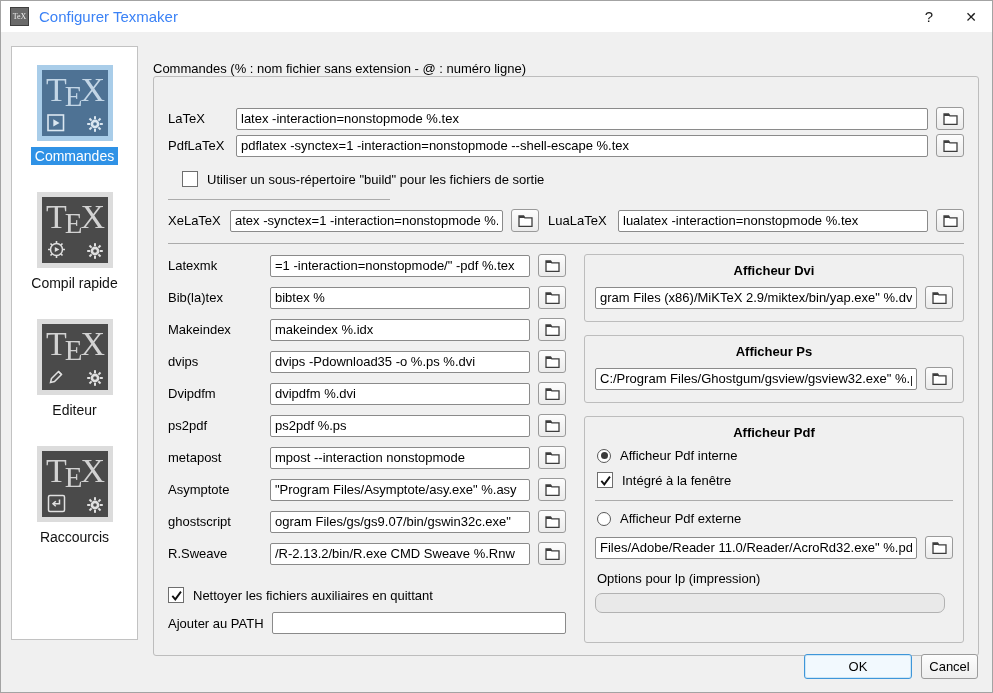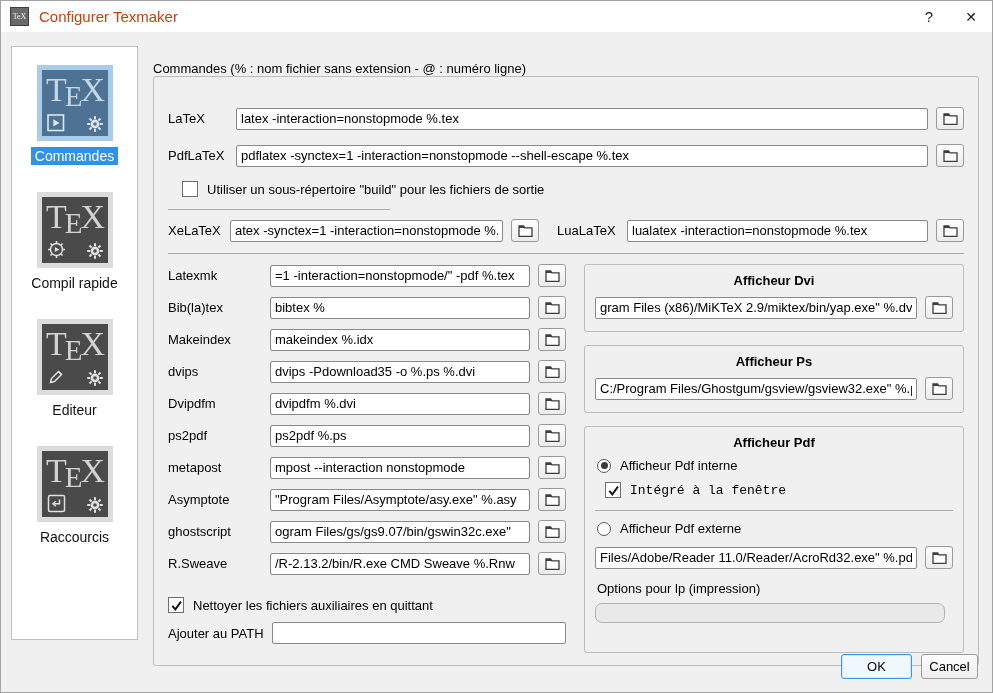--- a/index.html
+++ b/index.html
@@ -9,21 +9,21 @@
     background:#f0f0f0; border:1px solid #a3a3a3;
     font-family:"Liberation Sans", sans-serif; font-size:13px; color:#000;
     overflow:hidden;
   }
   
   .titlebar { position:absolute; left:0; top:0; right:0; height:31px; background:#fff;
               display:flex; align-items:center; }
   .app-icon { width:19px; height:19px; margin-left:9px; background:#6a6a6a;
               border:1px solid #3f3f3f; display:flex; align-items:center; justify-content:center; }
   .app-icon span { font-family:"Liberation Serif", serif; font-size:8px; color:#eee; line-height:1; }
-  .win-title { margin-left:10px; font-size:15px; color:#c2410c; }
+  .win-title { margin-left:10px; font-size:15px; color:#3b82f6; }
   .tb-btn { background:transparent; border:none; width:42px; height:31px; font-size:15px;
             color:#1a1a1a; cursor:pointer; font-family:"Liberation Sans", sans-serif; }
   .tb-spacer { flex:1; }
   .tb-close { font-size:14px; }
   
   .sidebar { position:absolute; left:10px; top:45px; width:127px; height:594px;
              background:#fff; border:1px solid #c2c2c2;
              display:flex; flex-direction:column; align-items:center; padding-top:18px; }
   .side-item { display:flex; flex-direction:column; align-items:center; margin-bottom:27px; }
   .tile { width:76px; height:76px; padding:5px; background:#dcdcdc; }
@@ -65,32 +65,32 @@
   .rightcol { flex:1; margin-left:18px; display:flex; flex-direction:column; }
   .vbox { padding:8px 10px 12px 10px; }
   .vbox-title { text-align:center; font-weight:bold; margin-bottom:8px; }
   .vbox .frow input { flex:1; min-width:0; }
   .pdfbox { flex:1; }
   .radiorow { display:flex; align-items:center; margin:7px 0 0 2px; }
   .radio { width:14px; height:14px; border:1px solid #595959; border-radius:50%; background:#fff;
            flex-shrink:0; display:flex; align-items:center; justify-content:center; }
   .radio .dot { width:7px; height:7px; border-radius:50%; background:#3a3a3a; }
   .radiorow span.txt, .pdfbox .chkrow span.txt { margin-left:9px; }
-  .pdfbox .chkrow { margin:9px 0 0 10px;font-family:Liberation Mono, monospace; }
+  .pdfbox .chkrow { margin:9px 0 0 2px; }
   .lp-label { margin-top:12px; padding-left:2px; }
   .lp-input { margin-top:7px; width:calc(100% - 8px); height:20px; border:1px solid #b2b2b2;
               border-radius:7px; background:#e9e9e9; }
   .clean-row { margin-top:13px; }
   .path-row { margin-top:9px; }
   .path-row input { width:246px; margin-left:8px; }
   
   .footer { position:absolute; right:14px; bottom:13px; display:flex; gap:9px; }
   .btn { height:25px; border-radius:3px; font-family:"Liberation Sans", sans-serif; font-size:13px;
          cursor:pointer; }
-  .btn-ok { width:71px; border:1px solid #3f96d9; background:#f2f9fe;
+  .btn-ok { width:108px; border:1px solid #3f96d9; background:#f2f9fe;
             box-shadow:inset 0 0 0 1px #cde7f7; }
   .btn-cancel { width:57px; border:1px solid #9b9b9b; background:linear-gradient(#fdfdfd,#eeeeee); }
   svg { display:block; }
 </style>
 </head>
 <body>
 
 <div class="dialog">
 
   <div class="titlebar">
@@ -239,21 +239,21 @@
         <span class="lbl" style="width:68px;">LaTeX</span>
         <input type="text" style="flex: 1 1 0%;" value="latex -interaction=nonstopmode %.tex">
         <button class="folder-btn">
             <svg width="15" height="13" viewBox="0 0 15 13">
               <path d="M1 2h4.6l1.2 1.9H14v8.6H1z" fill="#fff" stroke="#3d3d3d" stroke-width="1.3"></path>
               <path d="M1 2h4.6l1.2 1.9H1z" fill="#3d3d3d"></path>
             </svg>
           </button>
       </div>
 
-      <div class="frow" style="margin-top:14px;">
+      <div class="frow" style="margin-top:4px;">
         <span class="lbl" style="width:68px;">PdfLaTeX</span>
         <input type="text" style="flex: 1 1 0%;" value="pdflatex -synctex=1 -interaction=nonstopmode --shell-escape %.tex">
         <button class="folder-btn">
             <svg width="15" height="13" viewBox="0 0 15 13">
               <path d="M1 2h4.6l1.2 1.9H14v8.6H1z" fill="#fff" stroke="#3d3d3d" stroke-width="1.3"></path>
               <path d="M1 2h4.6l1.2 1.9H1z" fill="#3d3d3d"></path>
             </svg>
           </button>
       </div>
 
@@ -266,21 +266,21 @@
 
       <div class="frow" style="margin-top:9px;">
         <span class="lbl" style="width:62px;">XeLaTeX</span>
         <input type="text" style="width: 273px;" value="atex -synctex=1 -interaction=nonstopmode %.tex">
         <button class="folder-btn">
             <svg width="15" height="13" viewBox="0 0 15 13">
               <path d="M1 2h4.6l1.2 1.9H14v8.6H1z" fill="#fff" stroke="#3d3d3d" stroke-width="1.3"></path>
               <path d="M1 2h4.6l1.2 1.9H1z" fill="#3d3d3d"></path>
             </svg>
           </button>
-        <span class="lbl" style="margin-left:18px; width:70px;">LuaLaTeX</span>
+        <span class="lbl" style="margin-left:9px; width:70px;">LuaLaTeX</span>
         <input type="text" style="flex: 1 1 0%;" value="lualatex -interaction=nonstopmode %.tex">
         <button class="folder-btn">
             <svg width="15" height="13" viewBox="0 0 15 13">
               <path d="M1 2h4.6l1.2 1.9H14v8.6H1z" fill="#fff" stroke="#3d3d3d" stroke-width="1.3"></path>
               <path d="M1 2h4.6l1.2 1.9H1z" fill="#3d3d3d"></path>
             </svg>
           </button>
       </div>
 
       <hr class="sep" style="margin-top:11px;">

